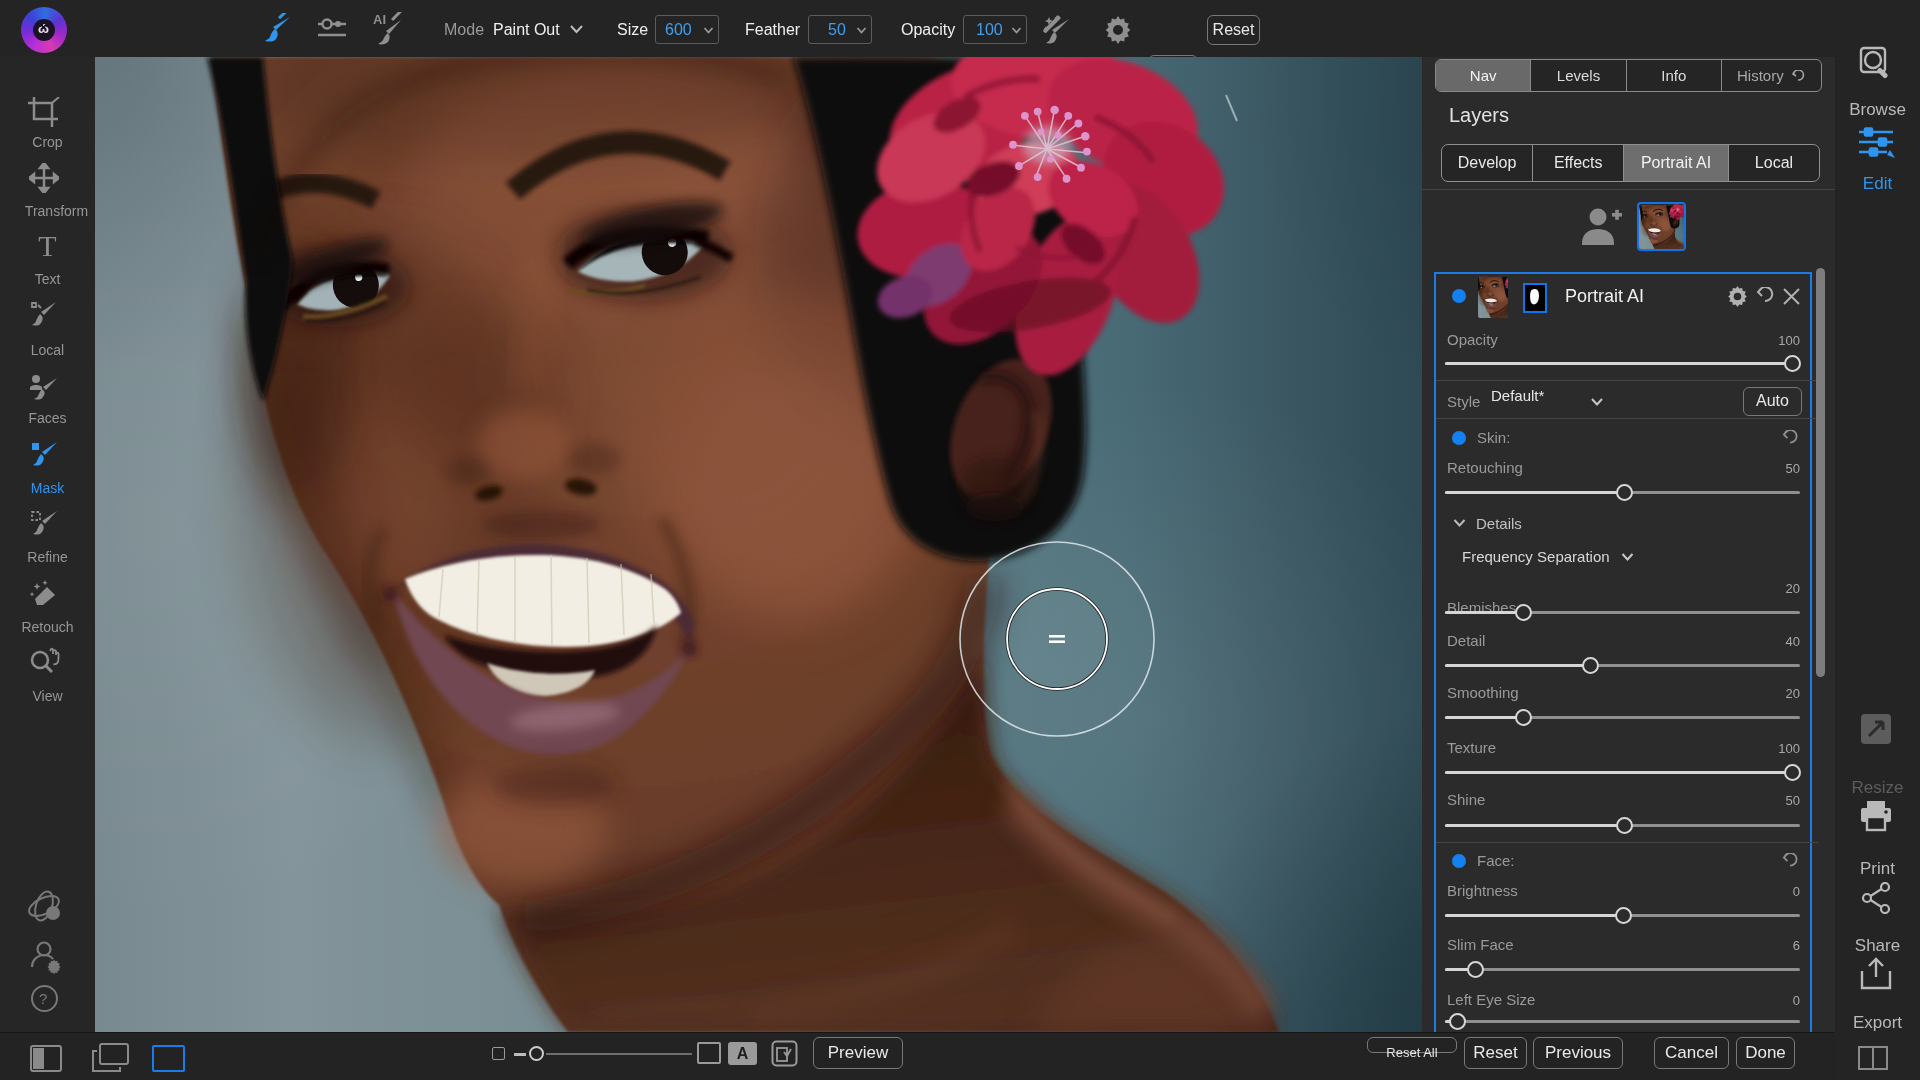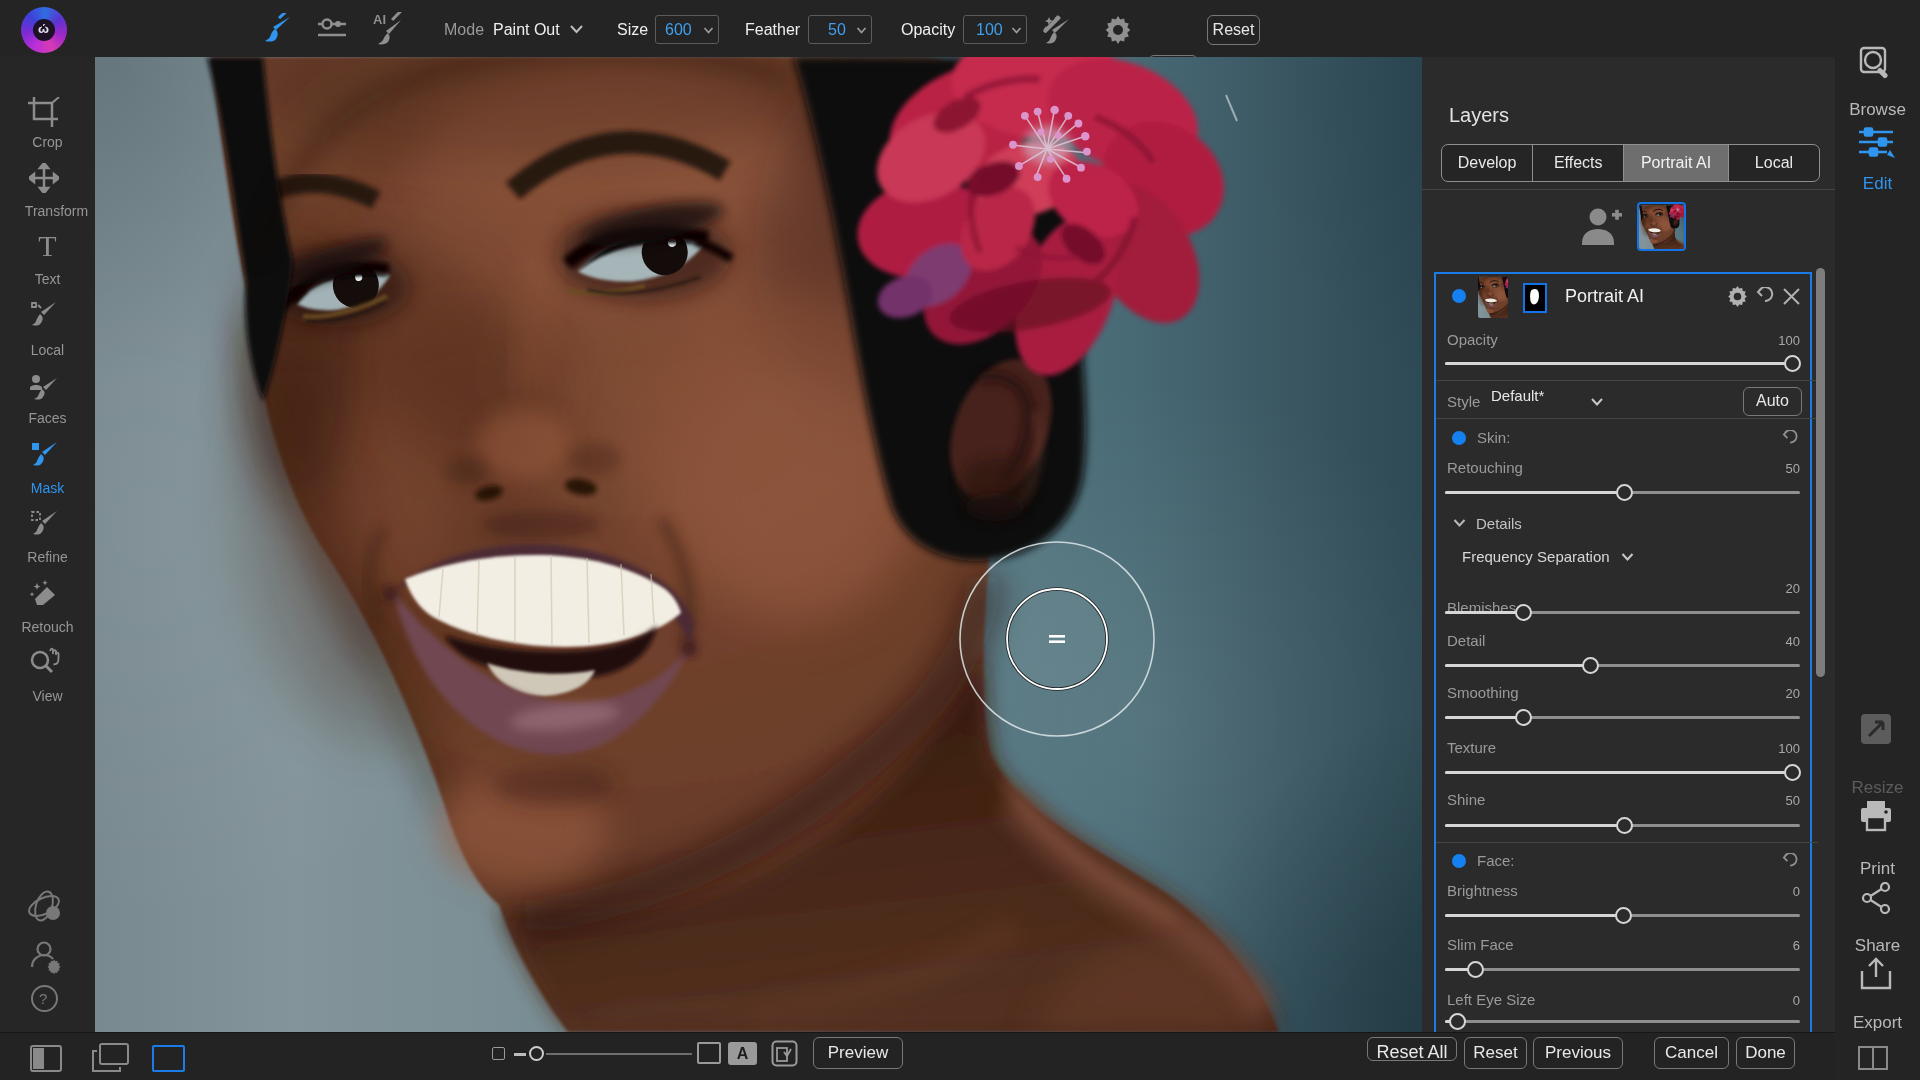--- a/index.html
+++ b/index.html
@@ -426,20 +426,28 @@
   <circle cx="962" cy="582" r="97" fill="#dceaf0" fill-opacity="0.045" stroke="#dfe8ea" stroke-width="1.6" stroke-opacity="0.85"></circle>
   <circle cx="962" cy="582" r="50" fill="#e8f2f6" fill-opacity="0.07" stroke="#111" stroke-width="3.5" stroke-opacity="0.8"></circle>
   <circle cx="962" cy="582" r="50" fill="none" stroke="#ffffff" stroke-width="1.8"></circle>
   <rect x="954" y="578" width="16" height="2.6" fill="#fff"></rect>
   <rect x="954" y="583.4" width="16" height="2.6" fill="#fff"></rect>
 </g>
 </svg>
 </div>
 <div id="rp">
 
+  <div class="abs" style="left:13px;top:2px;width:387px;height:33px;background:#252525;border:1px solid #8a8a8a;border-radius:6px;overflow:hidden;display:flex;">
+    <div style="flex:1;background:#696969;color:#f2f2f2;font-size:15px;text-align:center;line-height:31px;border-right:1px solid #8a8a8a;">Nav</div>
+    <div style="flex:1;color:#dcdcdc;font-size:15px;text-align:center;line-height:31px;border-right:1px solid #8a8a8a;">Levels</div>
+    <div style="flex:1;color:#dcdcdc;font-size:15px;text-align:center;line-height:31px;border-right:1px solid #8a8a8a;">Info</div>
+    <div style="flex:1.05;color:#a8a8a8;font-size:15px;text-align:center;line-height:31px;">History &nbsp;<svg width="14" height="12" viewBox="0 0 14 12" style="vertical-align:-1px">
+          <path d="M3 1 L1 4 L4 6 M1.5 4 A5 5 0 1 1 6 10" stroke="#a8a8a8" stroke-width="1.6" fill="none"></path>
+        </svg></div>
+  </div>
   <div class="abs" style="left:27px;top:47px;color:#e2e2e2;font-size:20px;">Layers</div>
 
   <div class="abs" style="left:19px;top:87px;width:379px;height:38px;background:#252525;border:1px solid #8f8f8f;border-radius:7px;overflow:hidden;display:flex;">
     <div style="flex:1;color:#e8e8e8;font-size:16px;text-align:center;line-height:36px;border-right:1px solid #8f8f8f;">Develop</div>
     <div style="flex:1;color:#e8e8e8;font-size:16px;text-align:center;line-height:36px;border-right:1px solid #8f8f8f;">Effects</div>
     <div style="flex:1.15;background:#6e6e6e;color:#f2f2f2;font-size:16px;text-align:center;line-height:36px;border-right:1px solid #8f8f8f;">Portrait AI</div>
     <div style="flex:1;color:#e8e8e8;font-size:16px;text-align:center;line-height:36px;">Local</div>
   </div>
   <div class="sep" style="top:132px;left:0;width:413px;"></div>
 
@@ -599,21 +607,21 @@
   <div class="abs" style="left:529px;top:13px;width:15px;height:15px;border:2px solid #cdcdcd;border-radius:50%;background:#232323;"></div>
   <div class="abs" style="left:546px;top:20px;width:146px;height:2px;background:#6e6e6e;"></div>
   <div class="abs" style="left:697px;top:9px;width:24px;height:22px;border:2px solid #9a9a9a;border-radius:2px;"></div>
   <div class="abs" style="left:728px;top:9px;width:29px;height:23px;background:#9a9a9a;border-radius:3px;color:#1e1e1e;font-size:16px;font-weight:bold;text-align:center;line-height:23px;">A</div>
   <svg class="abs" style="left:771px;top:7px" width="27" height="27" viewBox="0 0 27 27">
     <rect x="1.5" y="1.5" width="24" height="24" rx="4" fill="none" stroke="#9a9a9a" stroke-width="2"></rect>
     <rect x="6" y="8" width="10" height="13" fill="none" stroke="#9a9a9a" stroke-width="1.8"></rect>
     <path d="M13 12 l3 4 4-7" stroke="#9a9a9a" stroke-width="1.8" fill="none"></path>
   </svg>
   <div class="btn" style="left:813px;top:4px;width:90px;height:32px;line-height:29px;font-size:17px;">Preview</div>
-  <div class="btn" style="left:1367px;top:4px;width:90px;height:24px;line-height:29px;font-size:18px;">Reset All</div>
+  <div class="btn" style="left:1367px;top:4px;width:90px;height:16px;line-height:29px;font-size:13px;">Reset All</div>
   <div class="btn" style="left:1464px;top:4px;width:63px;height:32px;line-height:29px;font-size:17px;">Reset</div>
   <div class="btn" style="left:1533px;top:4px;width:90px;height:32px;line-height:29px;font-size:17px;">Previous</div>
   <div class="btn" style="left:1654px;top:4px;width:75px;height:32px;line-height:29px;font-size:17px;">Cancel</div>
   <div class="btn" style="left:1736px;top:4px;width:59px;height:32px;line-height:29px;font-size:17px;">Done</div>
 </div>
 <div id="sidebar">
 
   <svg class="abs" style="left:20px;top:45px" width="40" height="37" viewBox="0 0 40 37">
     <rect x="6" y="3" width="24" height="24" rx="3" fill="none" stroke="#b9b9b9" stroke-width="2.4"></rect>
     <circle cx="18" cy="15" r="8" fill="#242424" stroke="#b9b9b9" stroke-width="2.4"></circle>

